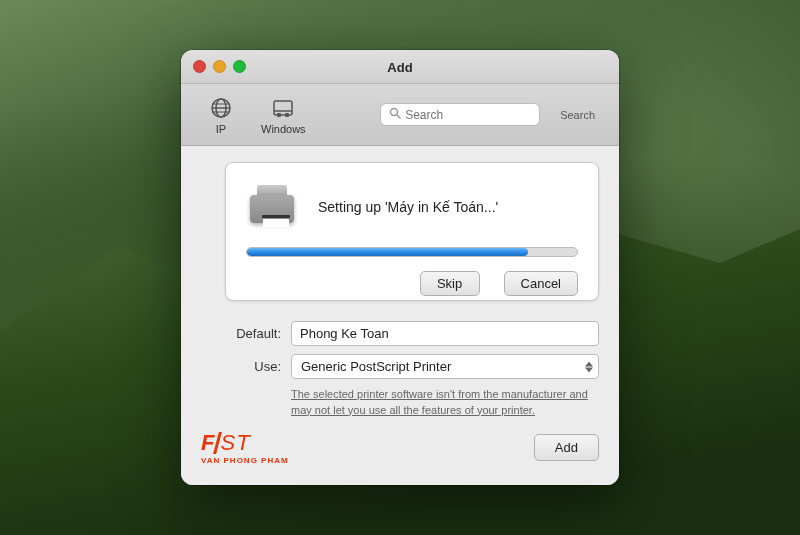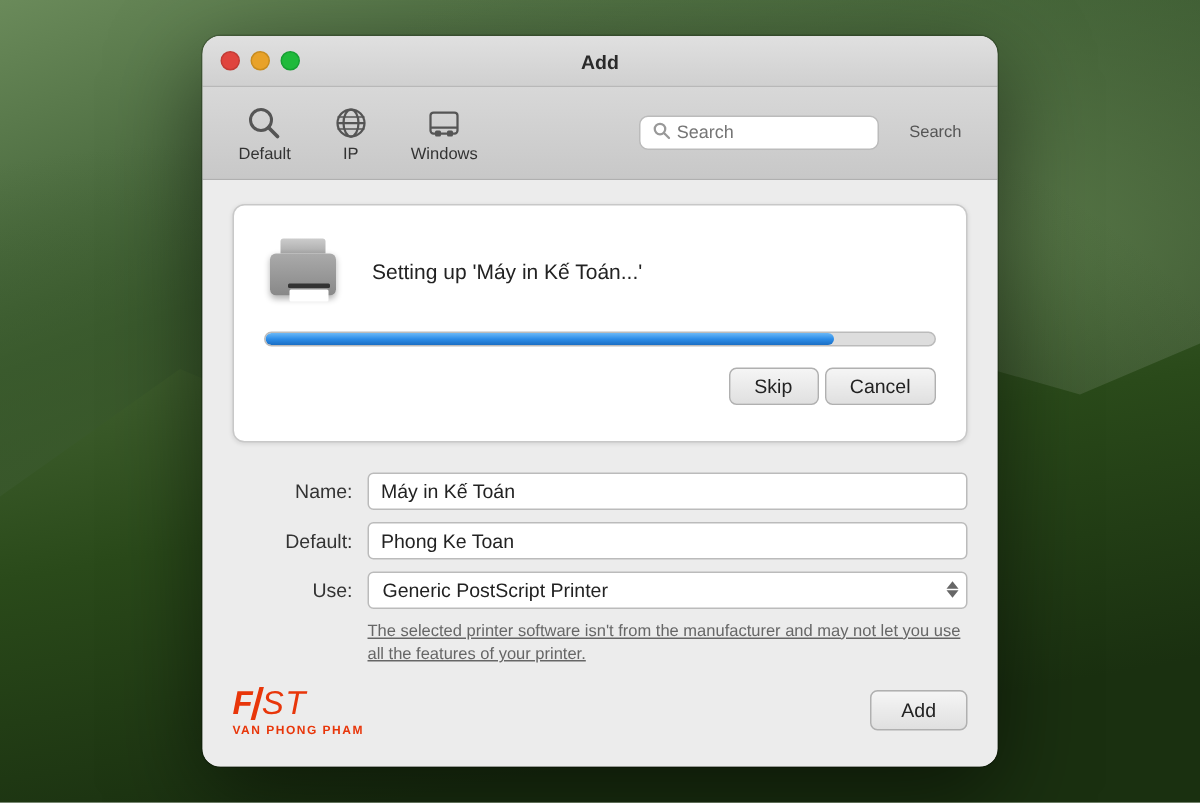--- a/index.html
+++ b/index.html
@@ -38,21 +38,21 @@
     .dialog-overlay {
       position: absolute;
       inset: 0;
       display: flex;
       align-items: center;
       justify-content: center;
       z-index: 10;
     }
 
     .dialog {
-      width: 530px;
+      width: 438px;
       background: #ececec;
       border-radius: 12px;
       box-shadow: 0 20px 60px rgba(0,0,0,0.5), 0 0 0 1px rgba(0,0,0,0.2);
       overflow: hidden;
     }
 
     .titlebar {
       background: linear-gradient(180deg, #e0e0e0 0%, #d0d0d0 100%);
       padding: 10px 16px 0;
       border-bottom: 1px solid #b8b8b8;
@@ -161,23 +161,24 @@
     .dialog-body {
       padding: 16px 20px 20px;
       background: #ececec;
     }
 
     
     .setup-card {
       background: white;
       border: 1px solid #c8c8c8;
       border-radius: 8px;
-      padding: 20px 20px 24px;
+      padding: 20px 20px 4px;
       margin-bottom: 20px;
       box-shadow: 0 1px 3px rgba(0,0,0,0.1);
+      margin-left: 24px;
     }
 
     .setup-header {
       display: flex;
       align-items: center;
       margin-bottom: 16px;
       gap: 16px;
     }
 
     .printer-icon-wrap {
@@ -246,21 +247,21 @@
 
     .progress-bar-fill {
       height: 100%;
       border-radius: 5px;
       background: linear-gradient(180deg, #6ab8f7 0%, #2d8de8 50%, #1a6ec4 100%);
     }
 
     .setup-footer {
       display: flex;
       justify-content: flex-end;
-      gap: 4px;
+      gap: 24px;
       margin-top: 14px;
     }
 
     .btn {
       padding: 4px 16px;
       border-radius: 5px;
       font-size: 13px;
       cursor: pointer;
       border: 1px solid #b0b0b0;
       background: linear-gradient(180deg, #f5f5f5 0%, #e0e0e0 100%);
@@ -393,29 +394,20 @@
       <div class="traffic-lights">
         <div class="traffic-light tl-close"></div>
         <div class="traffic-light tl-min"></div>
         <div class="traffic-light tl-max"></div>
       </div>
       <div class="title-text">Add</div>
     </div>
 
     <div class="toolbar">
       <div class="toolbar-buttons">
-        <div class="toolbar-btn">
-          <div class="toolbar-btn-icon">
-            <svg width="26" height="26" viewBox="0 0 26 26" fill="none">
-              <circle cx="11" cy="11" r="7" stroke="#555" stroke-width="2" fill="none"></circle>
-              <line x1="16" y1="16" x2="22" y2="22" stroke="#555" stroke-width="2.5" stroke-linecap="round"></line>
-            </svg>
-          </div>
-          <span class="toolbar-btn-label">Default</span>
-        </div>
         <div class="toolbar-btn">
           <div class="toolbar-btn-icon">
             <svg width="26" height="26" viewBox="0 0 26 26" fill="none">
               <circle cx="13" cy="13" r="9" stroke="#555" stroke-width="1.5" fill="none"></circle>
               <ellipse cx="13" cy="13" rx="5" ry="9" stroke="#555" stroke-width="1.5" fill="none"></ellipse>
               <line x1="4" y1="13" x2="22" y2="13" stroke="#555" stroke-width="1.5"></line>
               <line x1="4" y1="9" x2="22" y2="9" stroke="#555" stroke-width="1"></line>
               <line x1="4" y1="17" x2="22" y2="17" stroke="#555" stroke-width="1"></line>
             </svg>
           </div>
@@ -467,24 +459,20 @@
         <div class="progress-bar-wrapper">
           <div class="progress-bar-fill" style="width: 85%"></div>
         </div>
 
         <div class="setup-footer">
           <button class="btn">Skip</button>
           <button class="btn">Cancel</button>
         </div>
       </div>
 
-      <div class="form-row">
-        <label class="form-label">Name:</label>
-        <input class="form-input" type="text" value="Máy in Kế Toán" style="">
-      </div>
 
       <div class="form-row">
         <label class="form-label">Default:</label>
         <input class="form-input" type="text" value="Phong Ke Toan" style="">
       </div>
 
       <div class="form-row">
         <label class="form-label">Use:</label>
         <div class="form-select-wrap">
           <select class="form-select">

